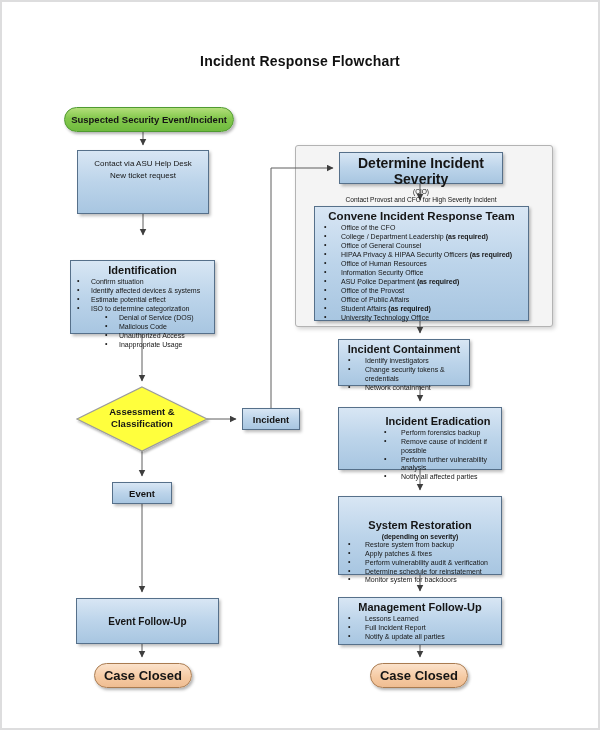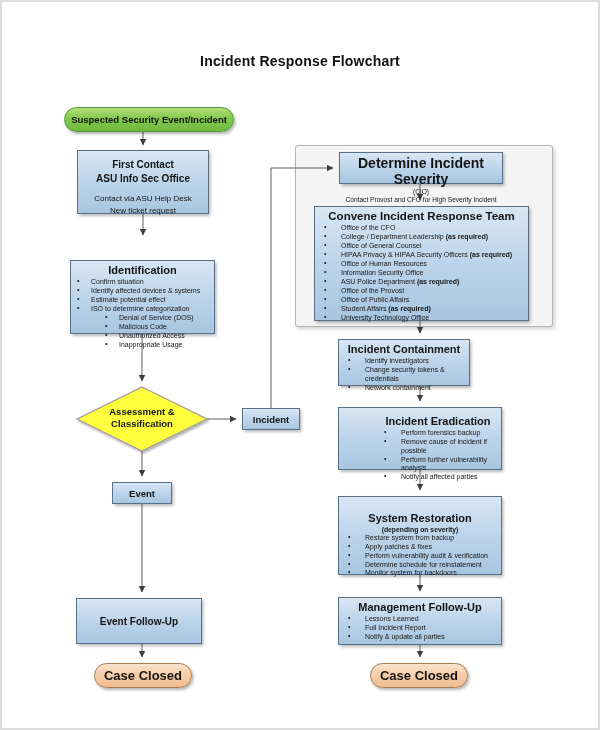--- a/index.html
+++ b/index.html
@@ -64,24 +64,20 @@
       <line x1="418" y1="643" x2="418" y2="655" marker-end="url(#arw)"></line>
     </g>
     <polygon points="140,385 205,417 140,449 75,417" fill="#ffff3d" stroke="#9b9b9b" stroke-width="1.2" filter="url(#dshadow)"></polygon>
   </svg>
 
   <div class="node pill green" style="left:62px;top:105px;width:170px;height:25px;">
     <span>Suspected Security Event/Incident</span>
   </div>
 
   <div class="node blue" style="left:75px;top:148px;width:132px;height:64px;">
-    <div class="fc-title">
-      <div>First Contact</div>
-      <div>ASU Info Sec Office</div>
-    </div>
     <div class="fc-detail">
       <div>Contact via ASU Help Desk</div>
       <div>New ticket request</div>
     </div>
   </div>
 
   <div class="node blue" style="left:68px;top:238px;width:145px;height:74px;margin-top:20px;">
     <h3>Identification</h3>
     <ul class="bullets tight">
         <li>Confirm situation</li>
@@ -103,21 +99,21 @@
   </div>
 
   <div class="node blue center-label small-h" style="left:240px;top:406px;width:58px;height:22px;font-size:9.5px;">
     <span>Incident</span>
   </div>
 
   <div class="node blue center-label" style="left:110px;top:480px;width:60px;height:22px;font-size:9.5px;">
     <span>Event</span>
   </div>
 
-  <div class="node blue center-label" style="left:74px;top:596px;width:126px;height:46px;font-size:10px;">
+  <div class="node blue center-label" style="left:74px;top:596px;width:143px;height:46px;font-size:10px;">
     <span>Event Follow-Up</span>
   </div>
 
   <div class="node pill orange" style="left:92px;top:661px;width:98px;height:25px;">
     <span>Case Closed</span>
   </div>
 
   <div class="node blue" style="left:337px;top:150px;width:164px;height:32px;">
     <h3 class="small-h" style="margin-top:2px;">Determine Incident Severity</h3>
     <p class="tiny">(CIO)</p>
@@ -154,21 +150,21 @@
     <h3 style="margin-top:7px;">Incident Eradication</h3>
     <ul class="bullets">
         <li>Perform forensics backup</li>
         <li>Remove cause of incident if possible</li>
         <li>Perform further vulnerability analysis</li>
         <li>Notify all affected parties</li>
       </ul>
   </div>
 
   <div class="node blue" style="left:336px;top:494px;width:164px;height:79px;">
-    <h3 style="margin-top:15px;text-align:center;">System Restoration</h3>
+    <h3 style="margin-top:22px;text-align:center;">System Restoration</h3>
     <p class="subtitle">(depending on severity)</p>
     <ul class="bullets">
         <li>Restore system from backup</li>
         <li>Apply patches &amp; fixes</li>
         <li>Perform vulnerability audit &amp; verification</li>
         <li>Determine schedule for reinstatement</li>
         <li>Monitor system for backdoors</li>
       </ul>
   </div>
 

